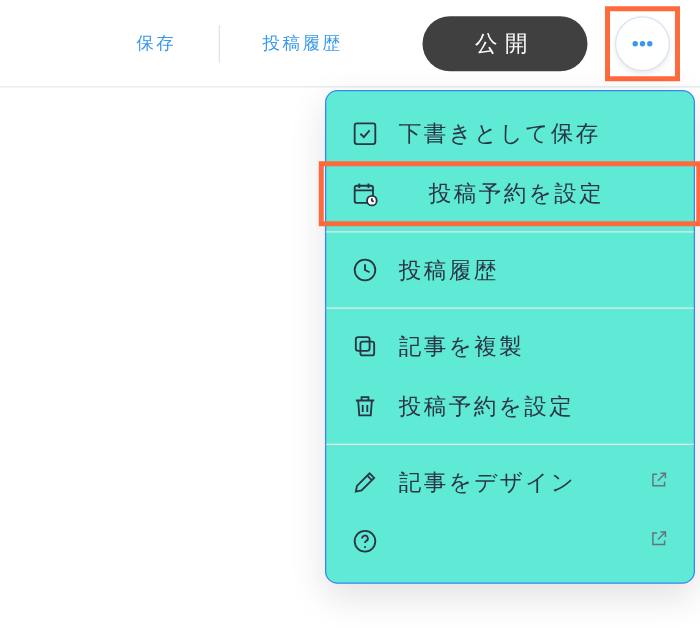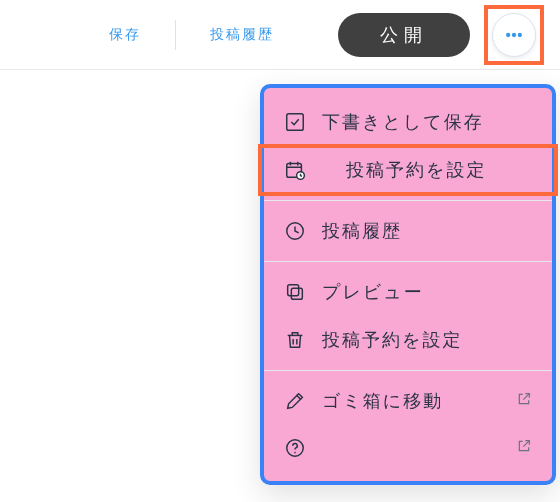--- a/index.html
+++ b/index.html
@@ -53,25 +53,25 @@
     box-shadow: 0 2px 4px rgba(0,0,0,0.08);
     display: flex;
     align-items: center;
     justify-content: center;
     cursor: pointer;
     color: #3899ec;
   }
   .more-btn svg { display: block; }
   .menu {
     position: absolute;
-    top: 84px;
+    top: 72px;
     left: 260px;
     width: 296px;
-    background: #f9a8d4;
-    border: 4px solid #3b82f6;
+    background: #5eead4;
+    border: 1px solid #3b82f6;
     border-radius: 10px;
     box-shadow: 0 10px 30px rgba(0,0,0,0.12);
     padding: 10px 0;
   }
   .menu-item {
     display: flex;
     align-items: center;
     padding: 12px 20px;
     font-size: 18px;
     color: #2b3445;
@@ -153,42 +153,42 @@
     <span>投稿履歴</span>
   </div>
 
   <div class="menu-sep"></div>
 
   <div class="menu-item">
     <svg class="icon" width="22" height="22" viewBox="0 0 24 24" fill="none" stroke="#2b3445" stroke-width="1.6">
       <rect x="8" y="8" width="12" height="12" rx="2"></rect>
       <rect x="4" y="4" width="12" height="12" rx="2"></rect>
     </svg>
-    <span>プレビュー</span>
+    <span>記事を複製</span>
   </div>
 
   <div class="menu-item">
     <svg class="icon" width="22" height="22" viewBox="0 0 24 24" fill="none" stroke="#2b3445" stroke-width="1.6">
       <polyline points="4 7 20 7"></polyline>
       <path d="M9 7V4h6v3"></path>
       <path d="M6 7l1 13h10l1-13"></path>
       <line x1="10" y1="11" x2="10" y2="17"></line>
       <line x1="14" y1="11" x2="14" y2="17"></line>
     </svg>
     <span>投稿予約を設定</span>
   </div>
 
   <div class="menu-sep"></div>
 
   <div class="menu-item">
     <svg class="icon" width="22" height="22" viewBox="0 0 24 24" fill="none" stroke="#2b3445" stroke-width="1.6">
       <path d="M14 6l4 4-9 9-5 1 1-5 9-9z"></path>
       <path d="M14 6l2-2 4 4-2 2"></path>
     </svg>
-    <span>ゴミ箱に移動</span>
+    <span>記事をデザイン</span>
     <span class="ext">
       <svg width="16" height="16" viewBox="0 0 24 24" fill="none" stroke="#6a7280" stroke-width="1.8">
         <path d="M14 4h6v6"></path>
           <path d="M20 4l-9 9"></path>
         <path d="M19 14v5H5V5h5"></path>
       </svg>
     </span>
   </div>
 
   <div class="menu-item">

